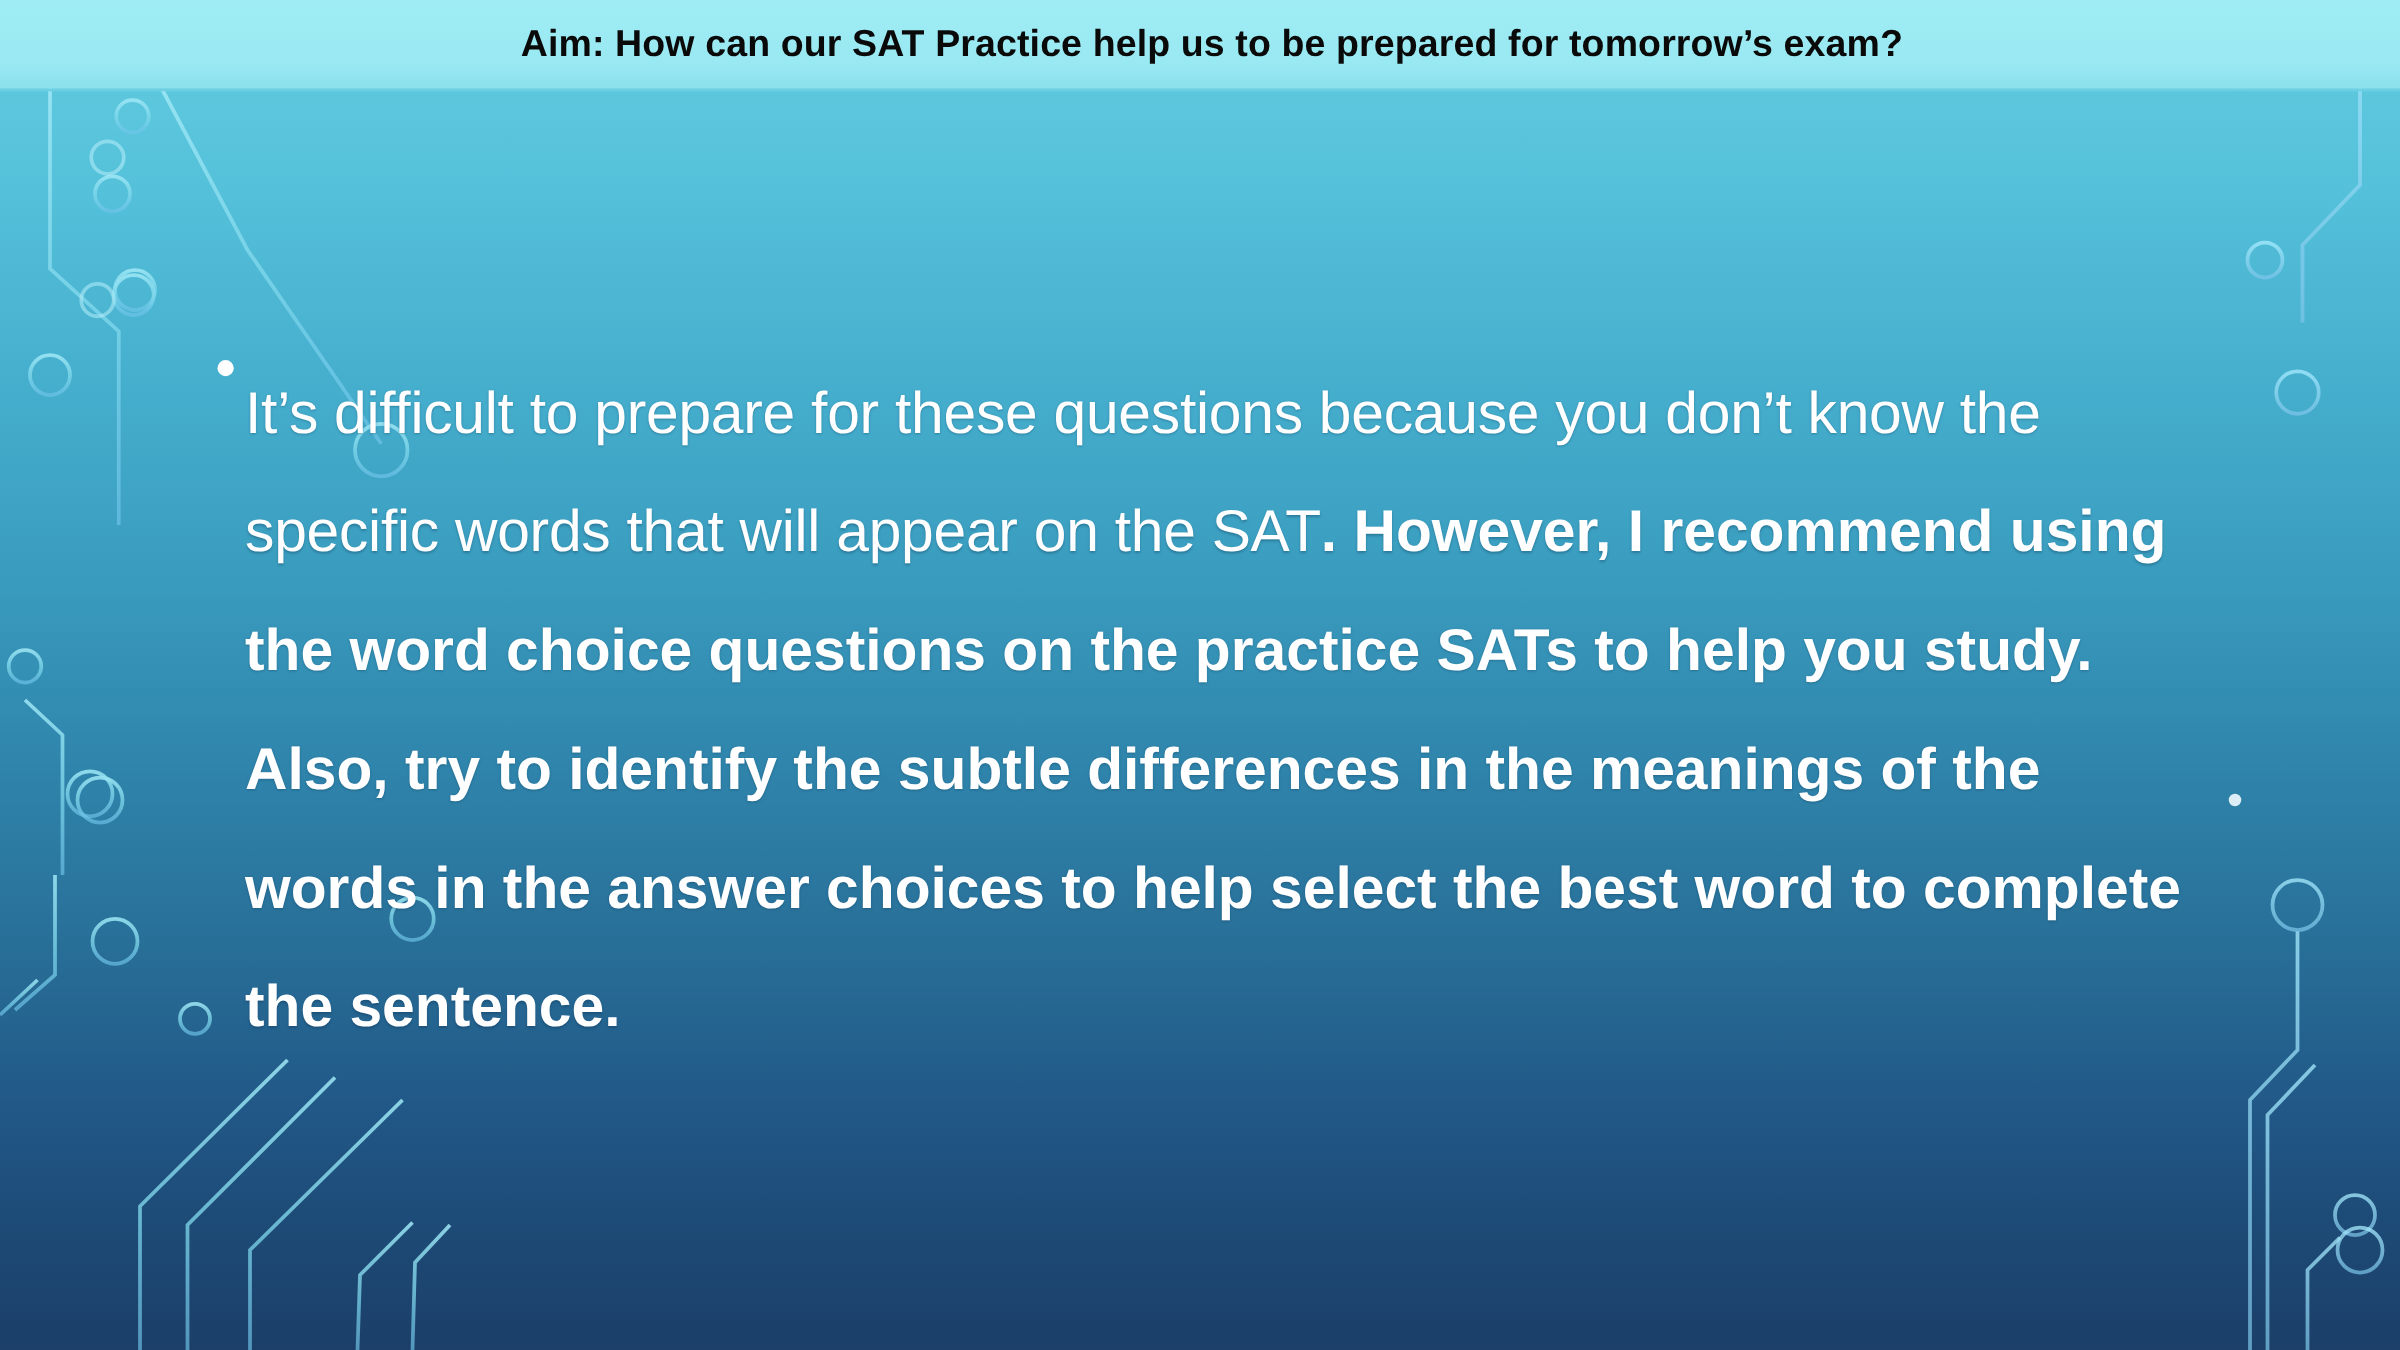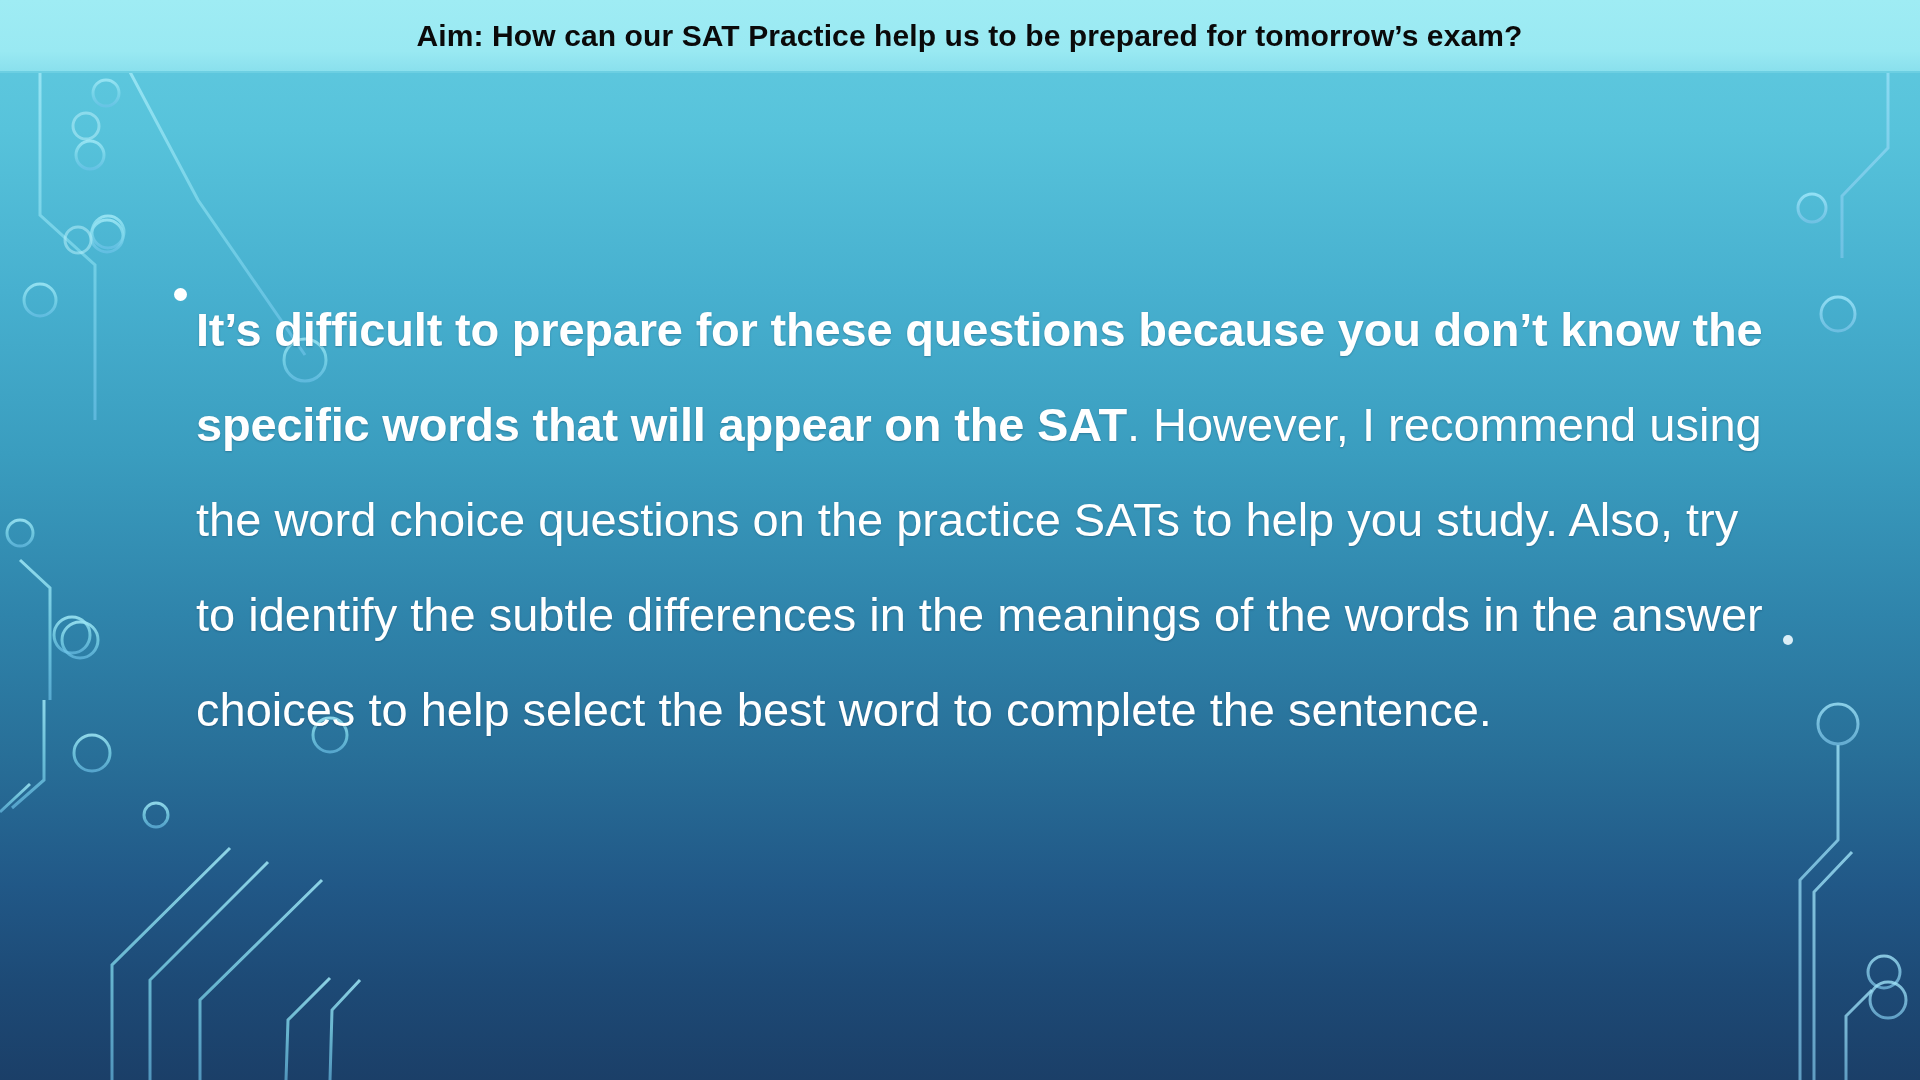--- a/index.html
+++ b/index.html
@@ -91,25 +91,25 @@
     position: absolute;
     left: -22px;
     top: 6px;
     width: 13px;
     height: 13px;
     border-radius: 50%;
     background: #ffffff;
   }
 
   #body-paragraph .strong-run {
+    font-weight: normal;
+    letter-spacing: -0.2px;
+  }
+  #body-paragraph .normal-run {
     font-weight: bold;
-    letter-spacing: -0.2px;
-  }
-  #body-paragraph .normal-run {
-    font-weight: normal;
   }
 </style>
 </head>
 <body>
 
 <div id="slide">
 
   <svg class="circuit" viewBox="0 0 1920 1080" width="1920" height="1080" aria-hidden="true">
     <defs>
       <linearGradient id="lineFadeL" x1="0" y1="0" x2="0" y2="1">

